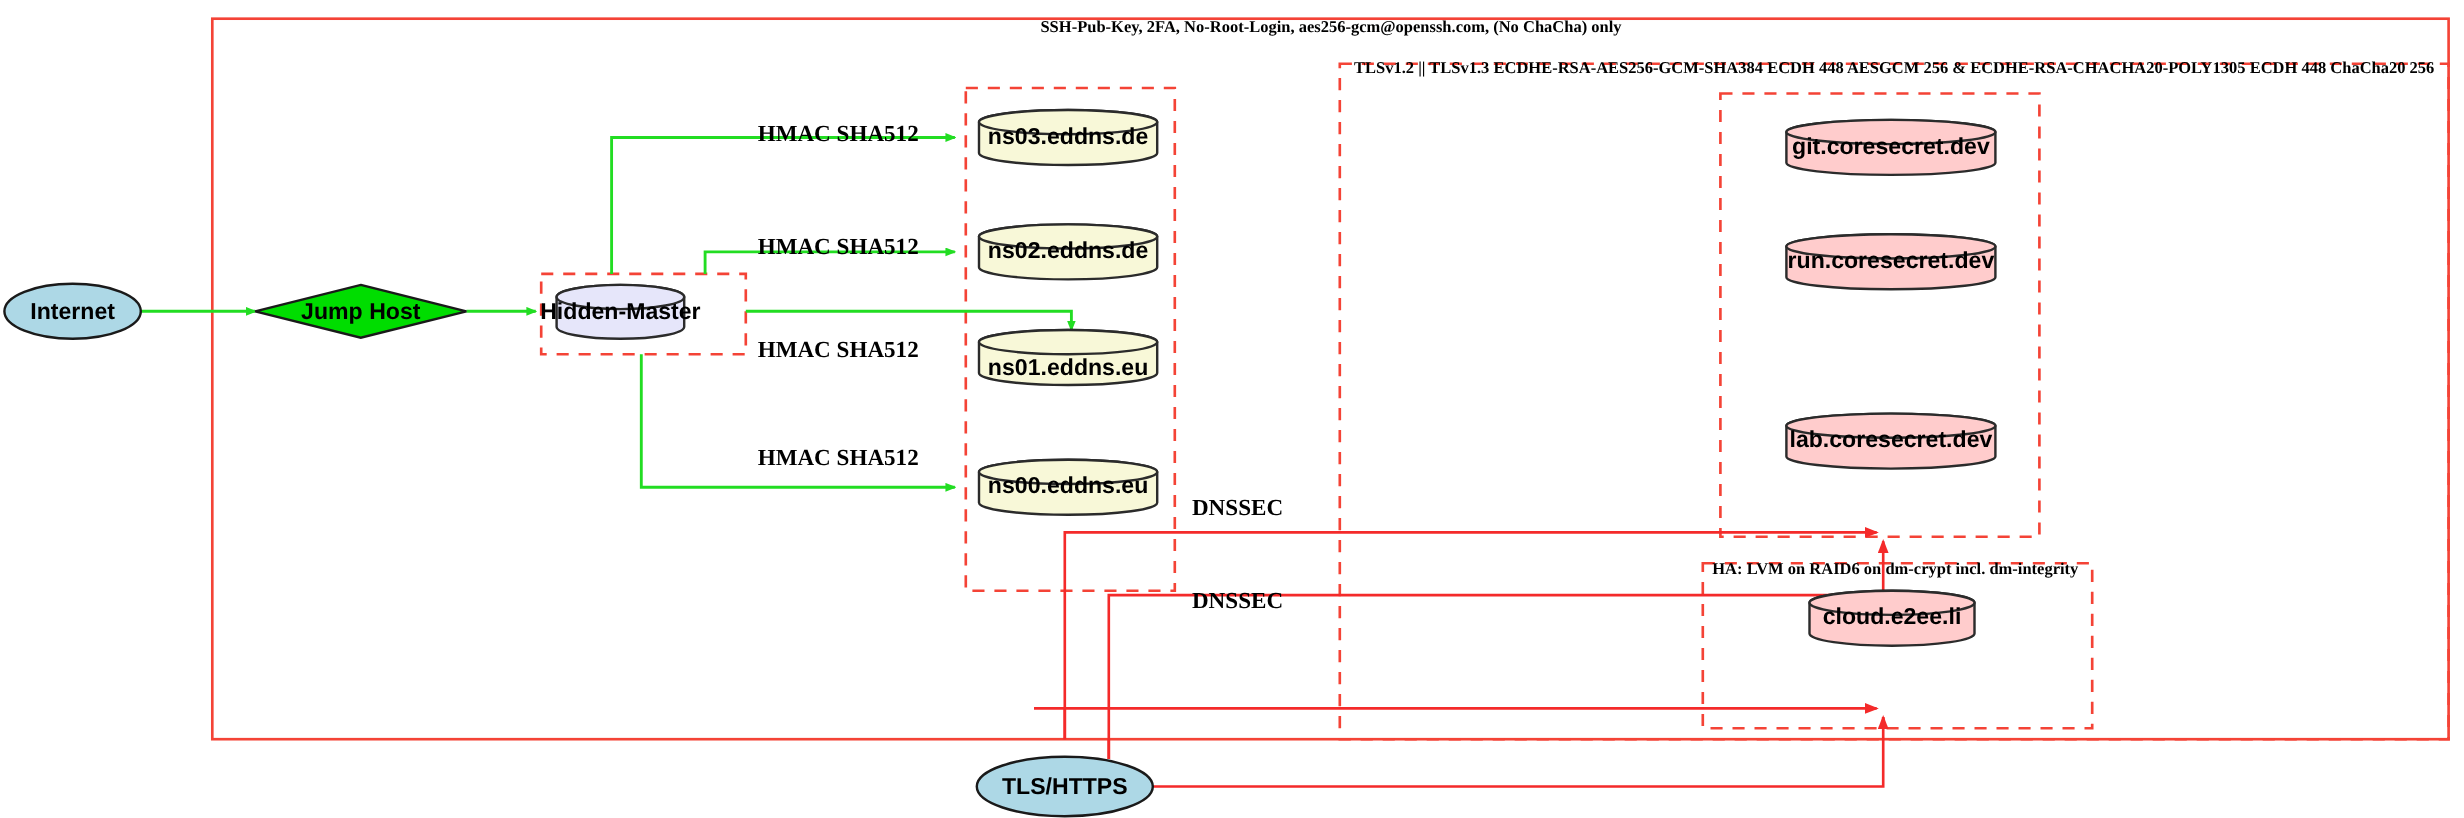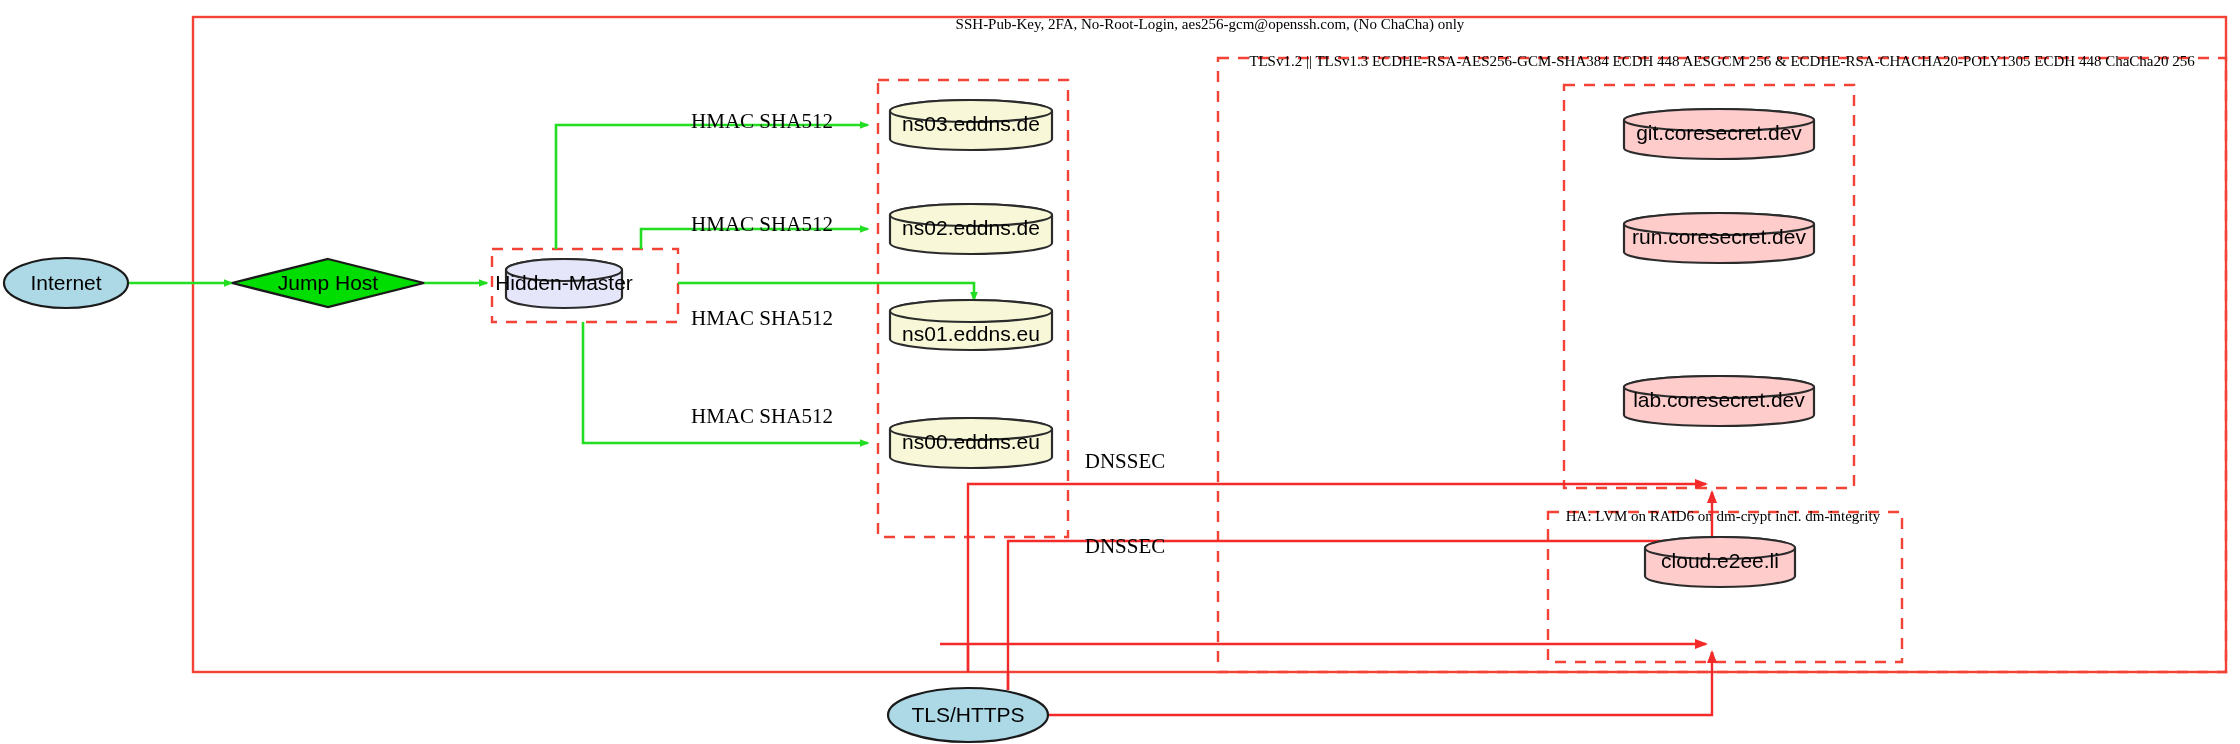--- a/index.html
+++ b/index.html
@@ -7,20 +7,21 @@
     padding: 0;
     background: #ffffff;
   }
   #stage {
     position: relative;
     width: 2240px;
     height: 744px;
     background: #ffffff;
     font-family: "Liberation Sans", sans-serif;
     overflow: hidden;
+    font-weight: bold;
   }
   svg#diagram {
     position: absolute;
     top: 0; left: 0;
     width: 2240px;
     height: 744px;
   }
   .node-label {
     font-family: "Liberation Sans", sans-serif;
     font-size: 21px;

